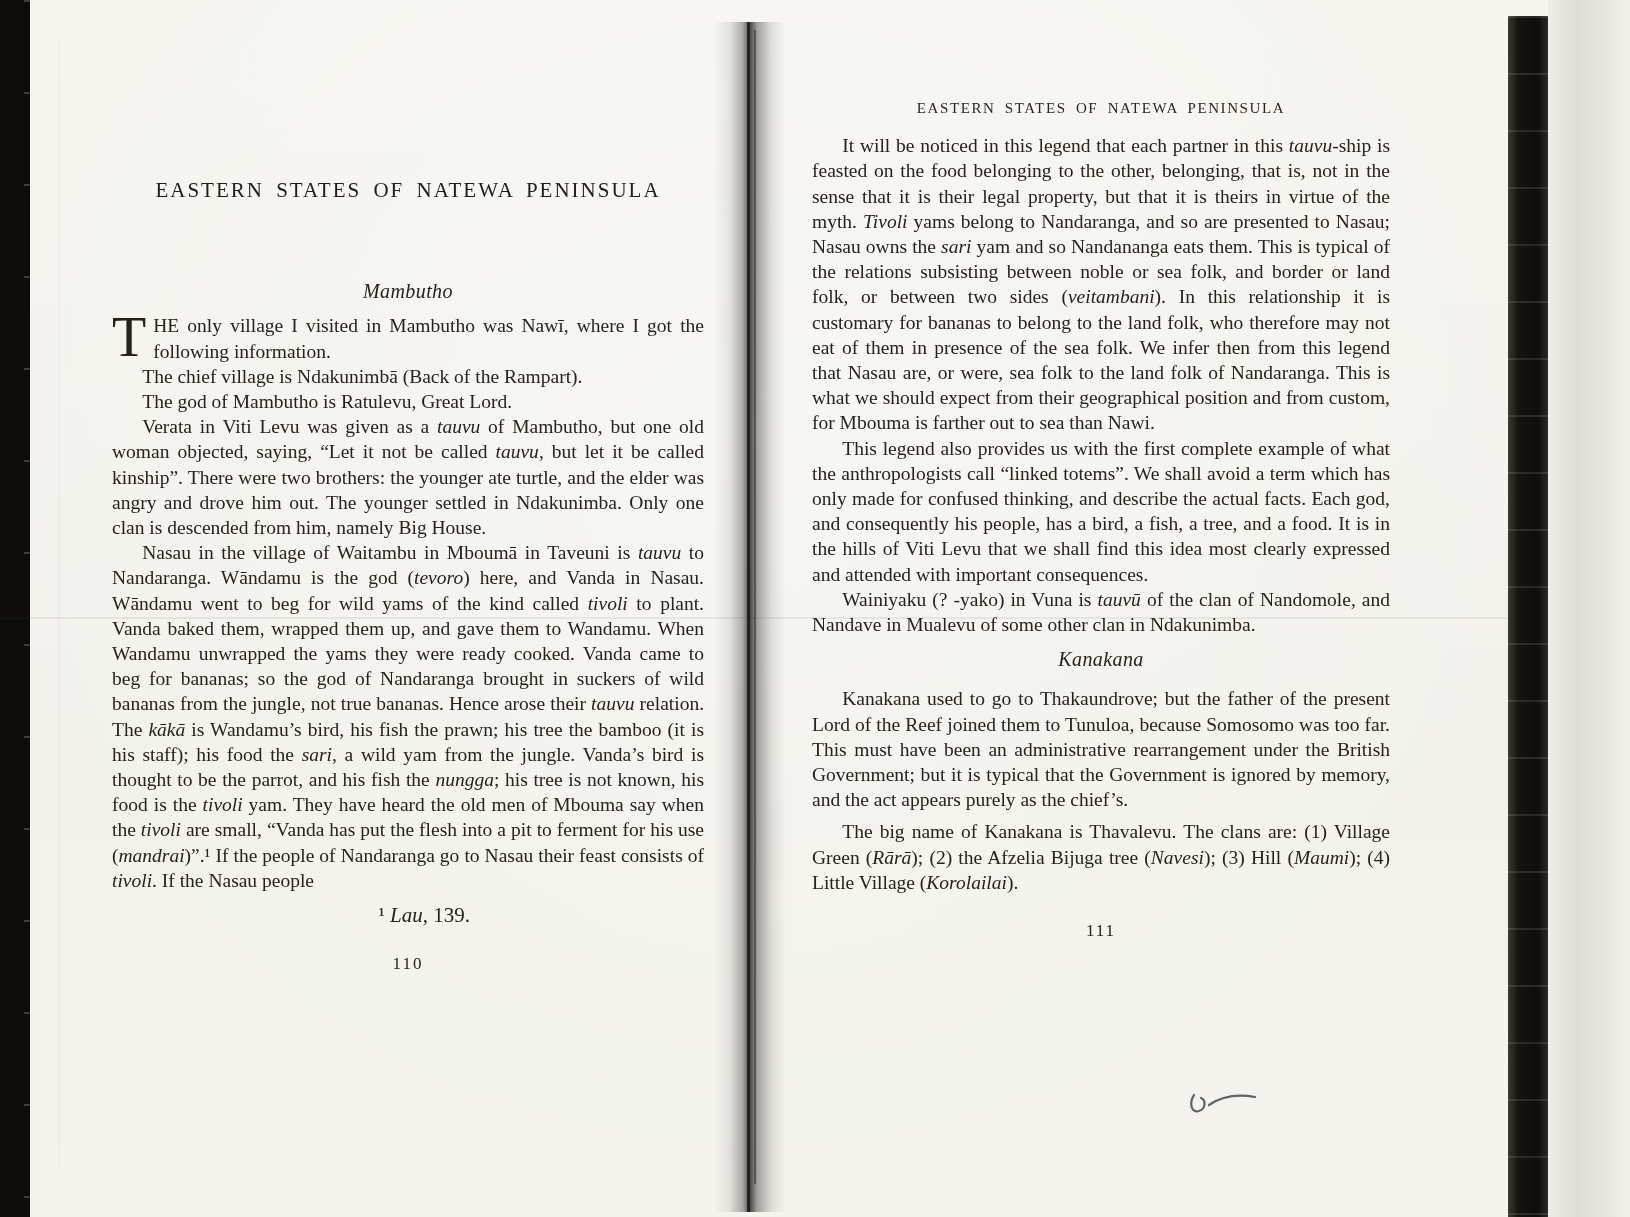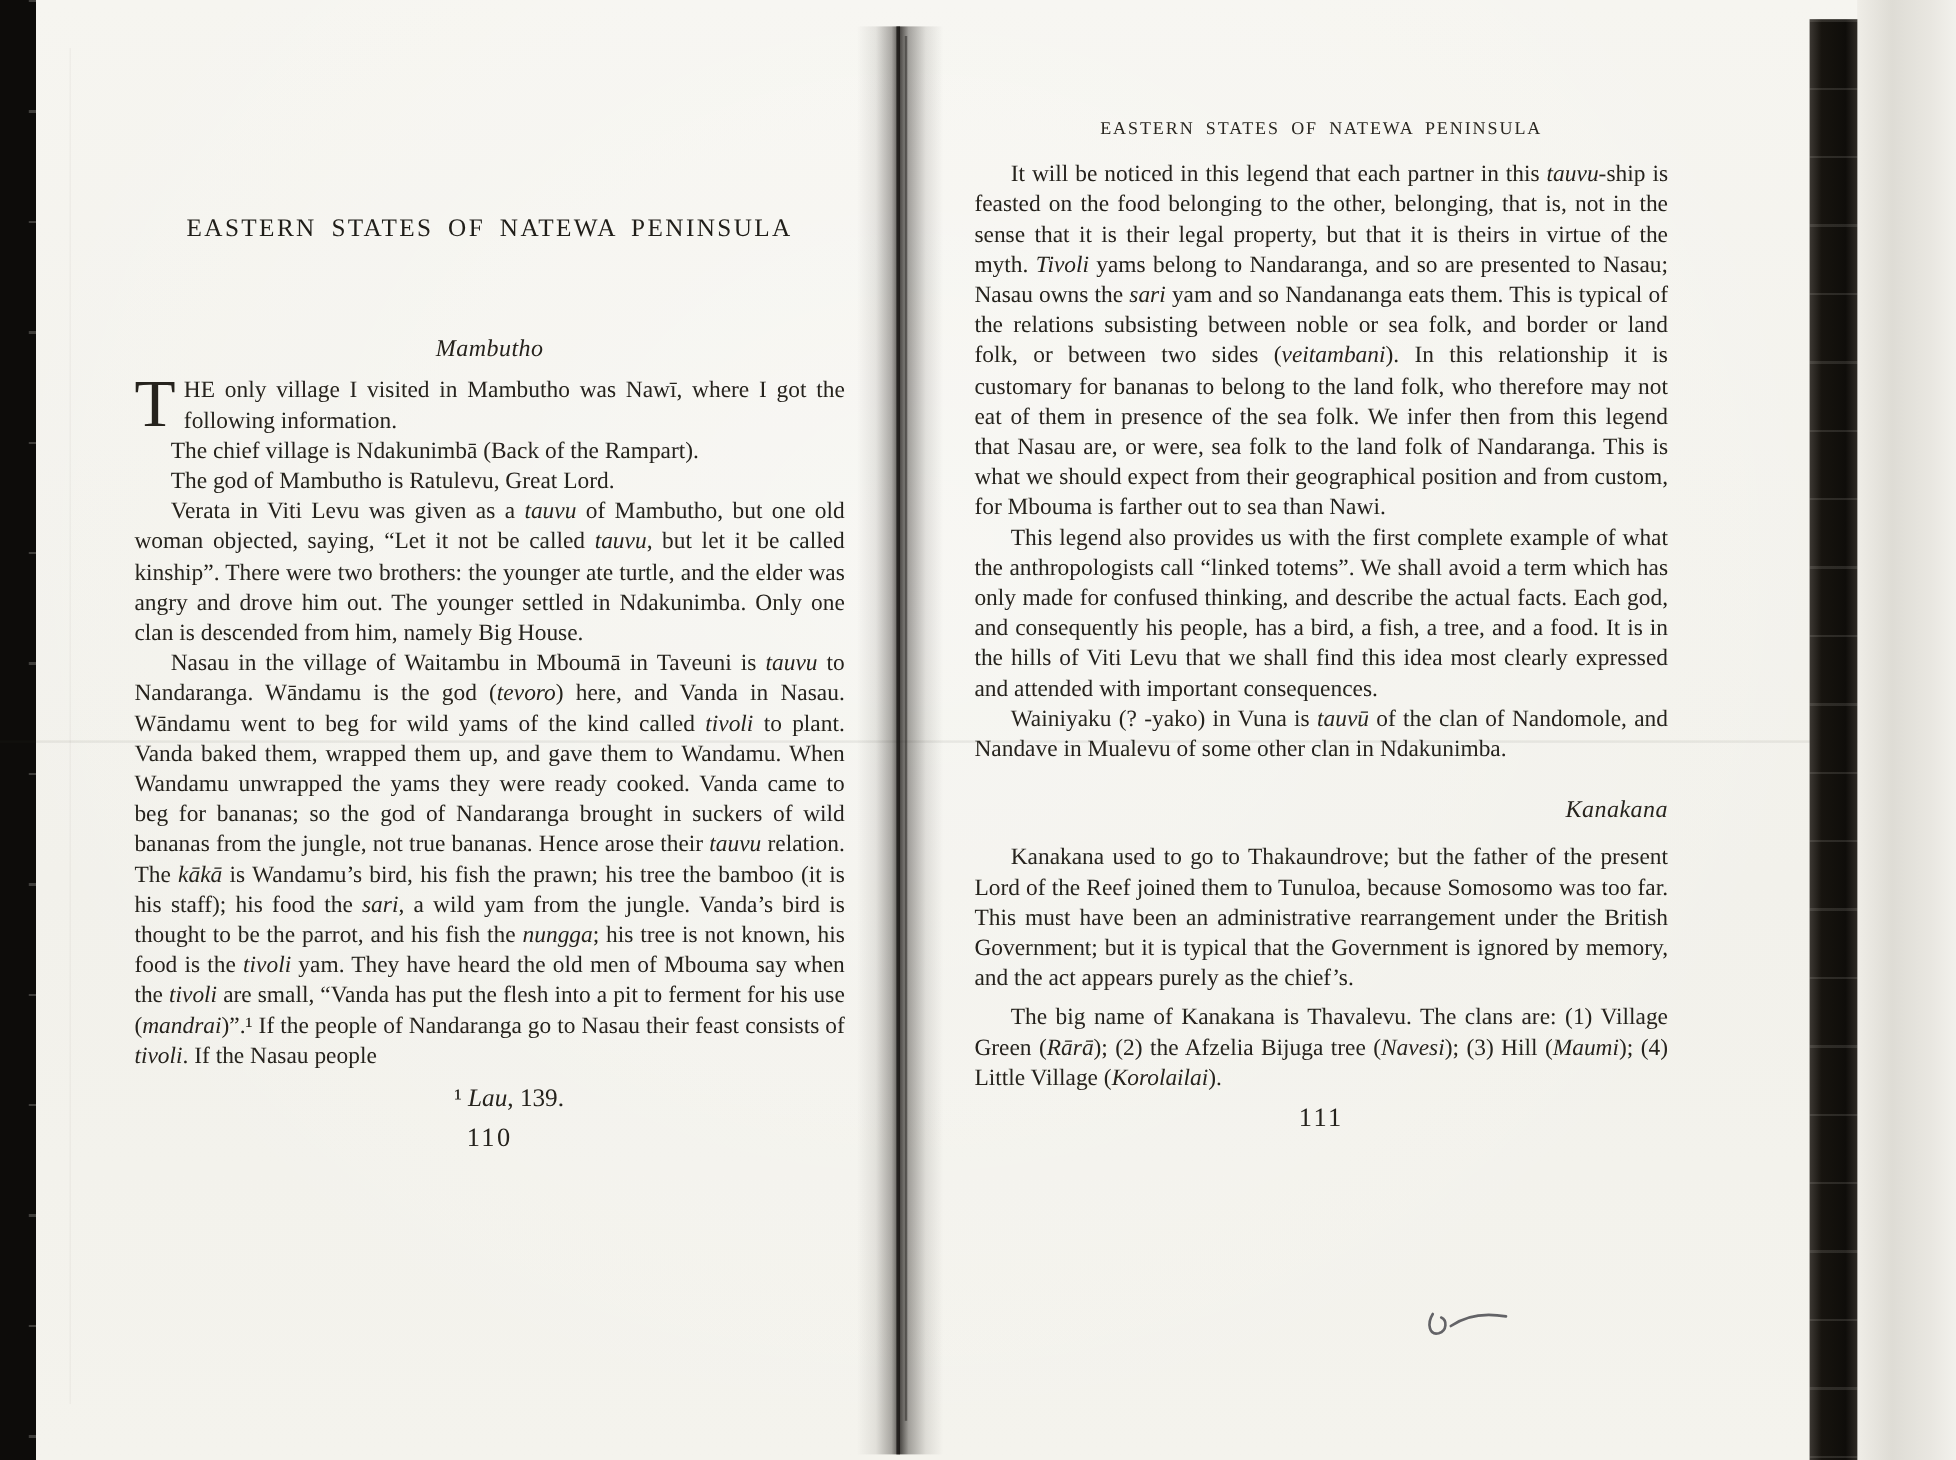--- a/index.html
+++ b/index.html
@@ -84,21 +84,21 @@
     margin: 0;
     font-size: 21px; font-weight: 400;
     letter-spacing: 2px; word-spacing: 5px;
     text-align: center; color: #201e19;
   }
   .section-heading {
     margin: 76px 0 9px 0;
     font-size: 20px; font-weight: 400; font-style: italic;
     text-align: center; letter-spacing: 0.4px;
   }
-  .right-page .section-heading { margin: 26px 0 14px 0; text-align: right; }
+  .right-page .section-heading { margin: 10px 0 14px 0; }
 
   .running-head {
     margin: 0 0 12px 0;
     font-size: 15px; font-weight: 400;
     letter-spacing: 1.6px; word-spacing: 4px;
     text-align: center; color: #2a2721;
   }
 
   .para { margin: 0; }
   .para.indent { text-indent: 1.55em; }
@@ -111,23 +111,23 @@
     padding: 3px 7px 0 0;
   }
 
   .footnote {
     margin-top: 10px;
     font-size: 21px;
     text-indent: 1.55em;
     text-align: center;
   }
   .page-number {
-    margin-top: 7px;
+    margin-top: 23px;
     text-align: center;
-    font-size: 22px;
+    font-size: 17px;
     letter-spacing: 2px;
   }
 
   .pen-mark { position: absolute; left: 1182px; top: 1086px; }
 </style>
 </head>
 <body>
 
 <div class="scan">
 

